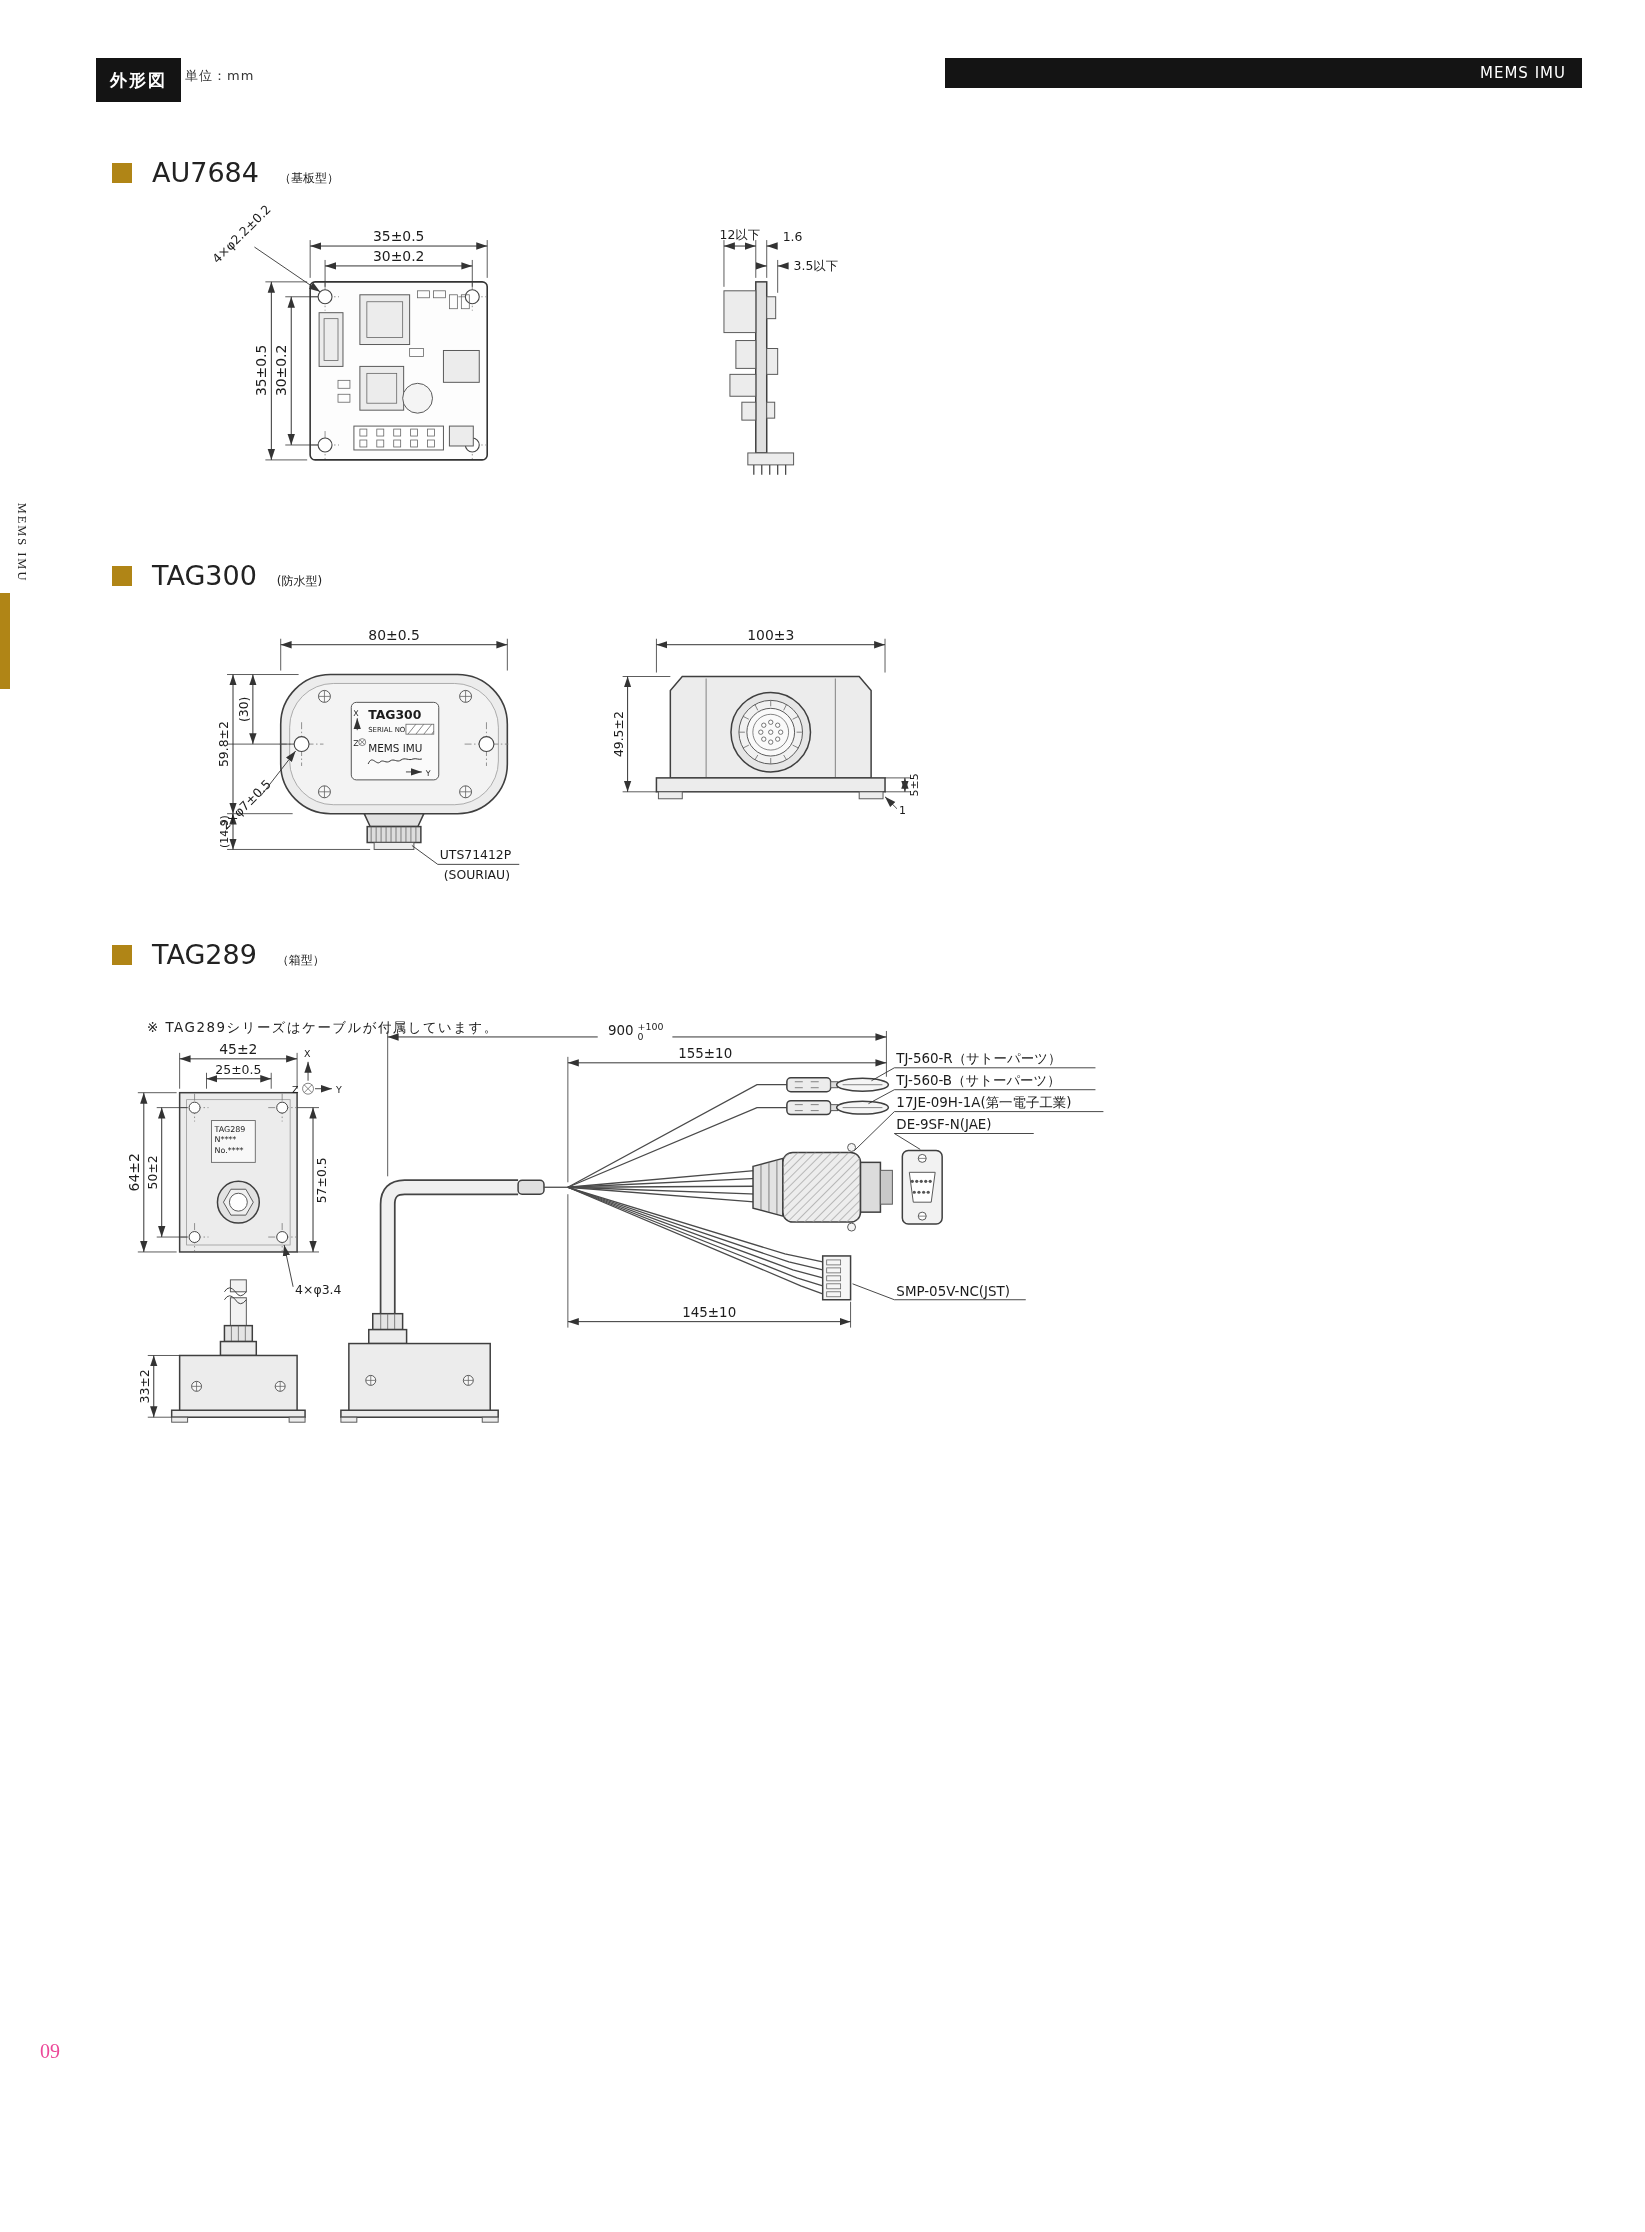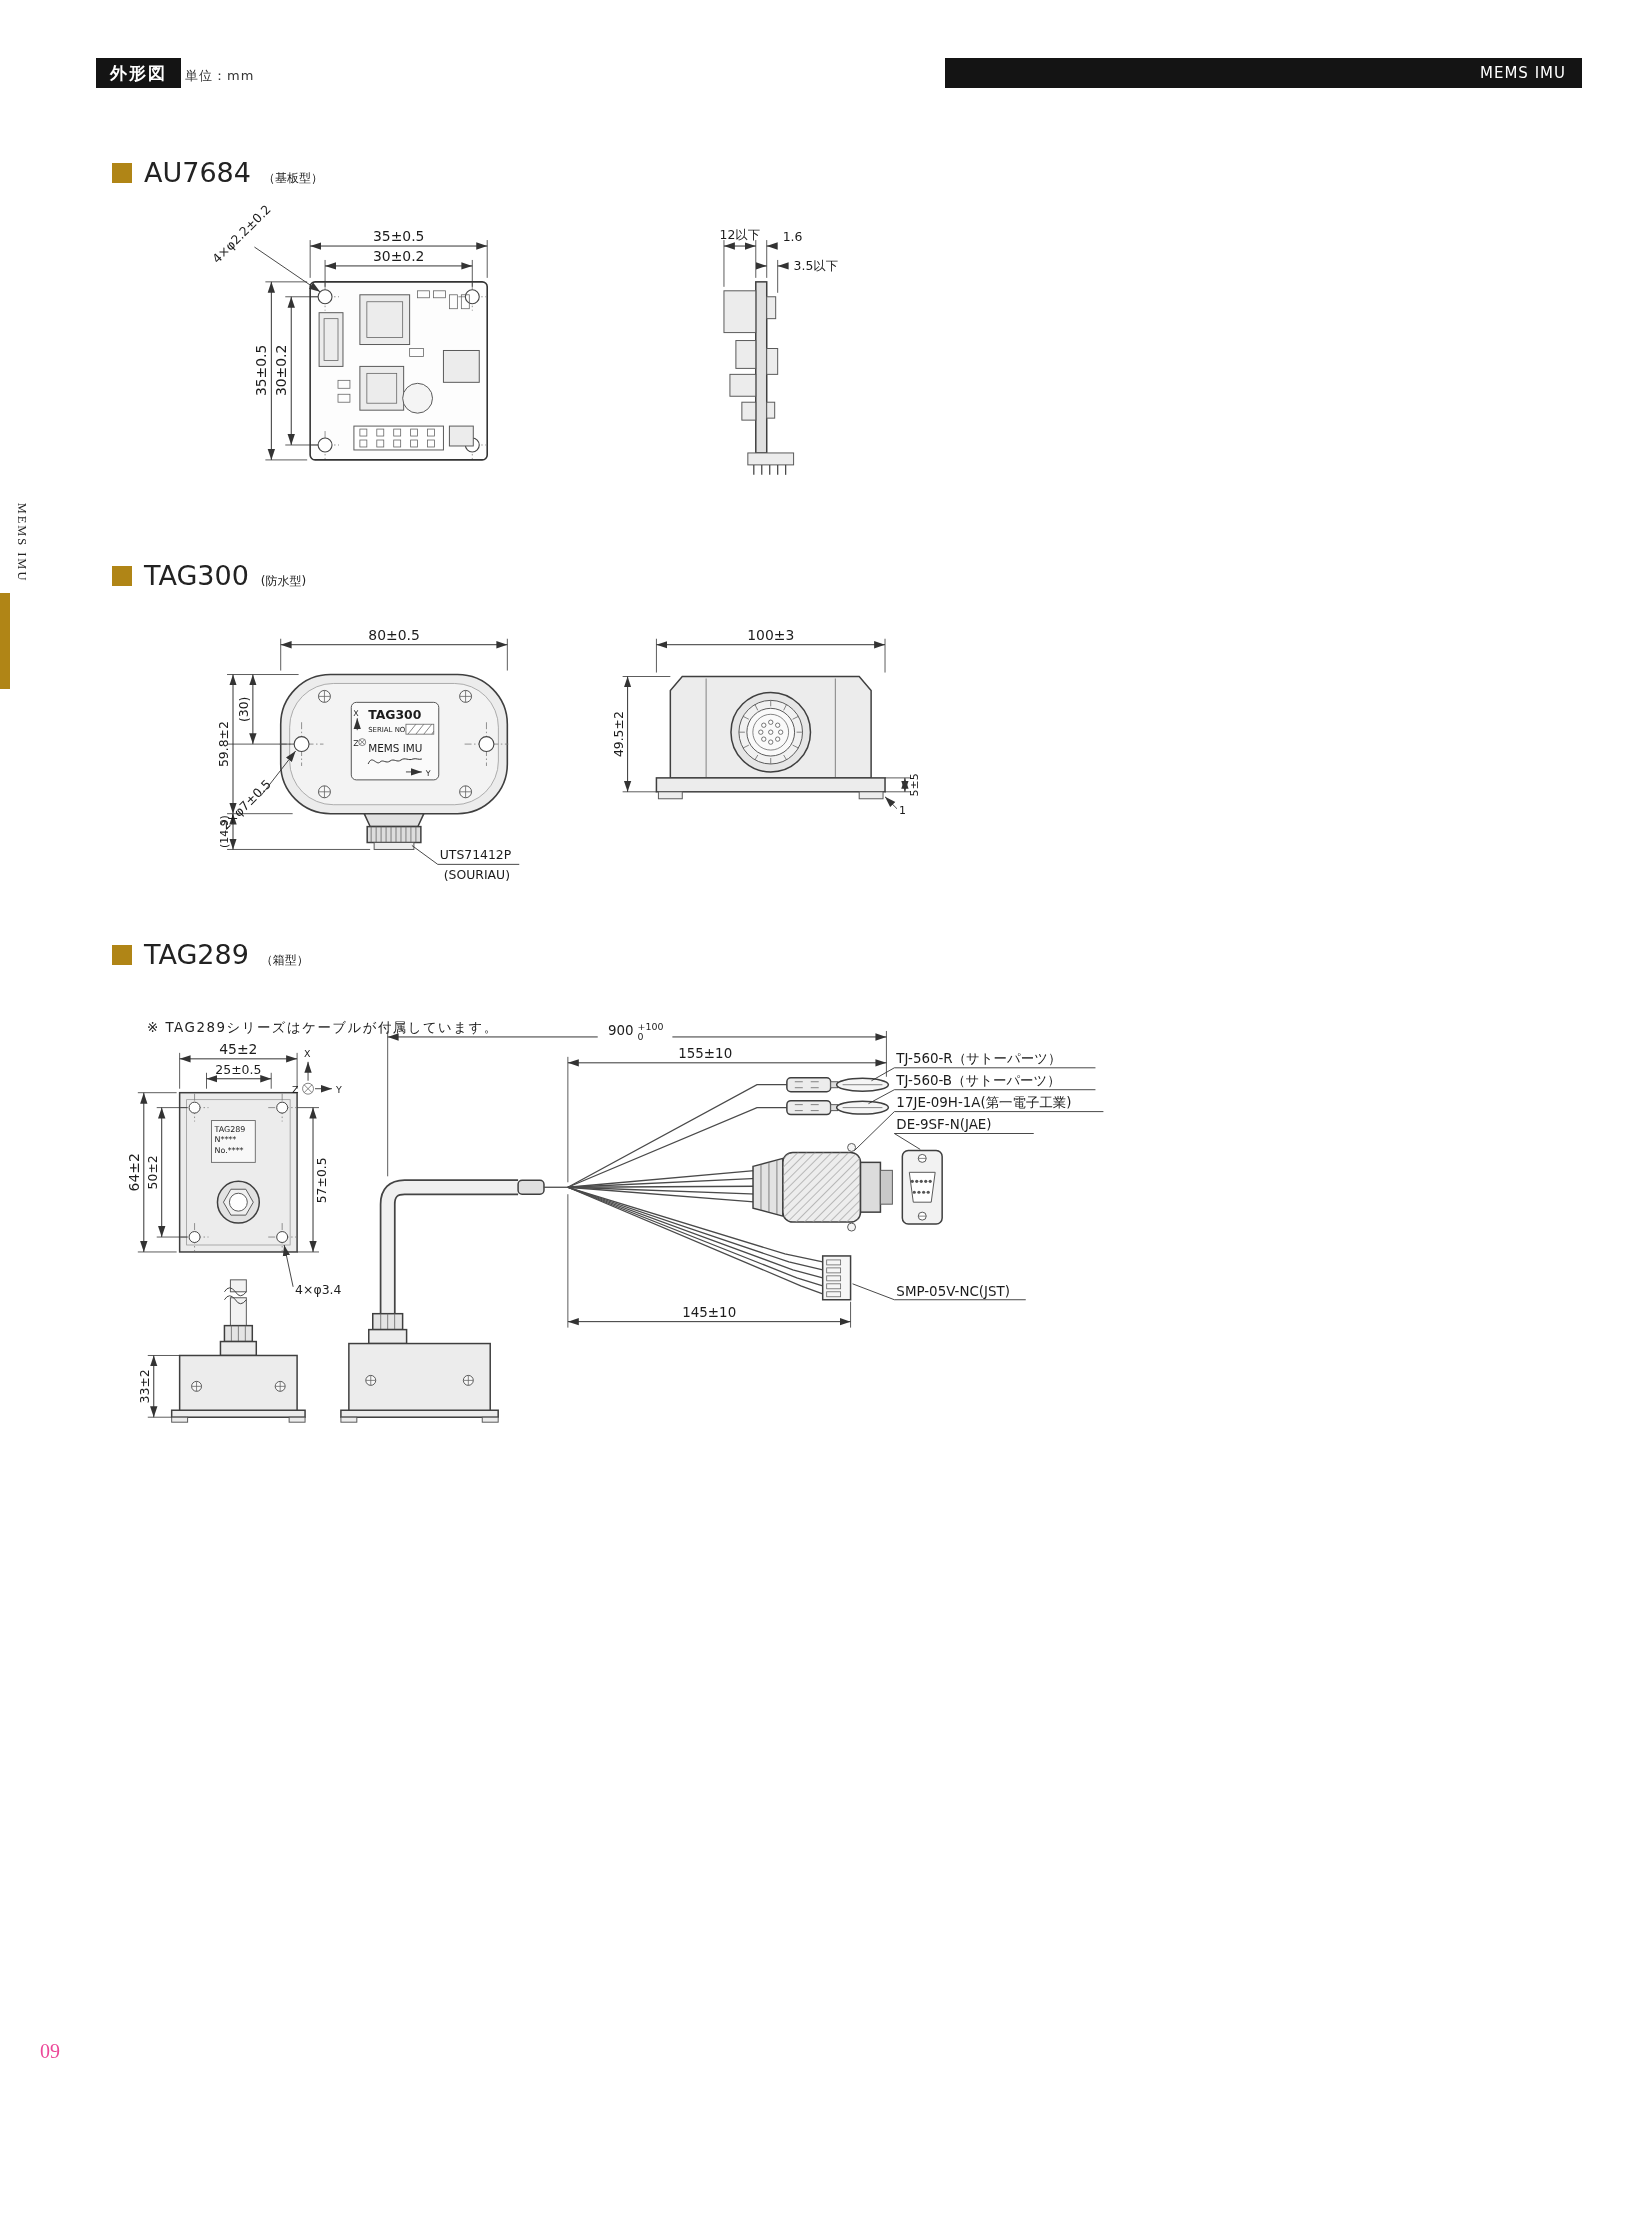--- a/index.html
+++ b/index.html
@@ -1,30 +1,30 @@
 <!DOCTYPE html>
 <html><head>
 <meta charset="utf-8">
 <style>
   html,body{margin:0;padding:0;background:#ffffff;}
   .page{position:relative;width:1646px;height:2233px;background:#ffffff;overflow:hidden;
         font-family:"DejaVu Sans","Liberation Sans",sans-serif;color:#1c1c1c;}
   
-  .hdr-box{position:absolute;left:96px;top:58px;height:30px;background:#141414;color:#fff;
+  .hdr-box{position:absolute;left:96px;top:58px;height:44px;background:#141414;color:#fff;
            display:flex;align-items:center;padding:0 14px;font-size:17px;font-weight:bold;letter-spacing:2px;}
   .hdr-unit{position:absolute;left:185px;top:67px;font-size:13px;color:#333;letter-spacing:1px;}
   .hdr-right{position:absolute;left:945px;top:58px;width:605px;height:30px;background:#141414;color:#fff;
              display:flex;align-items:center;justify-content:flex-end;padding:0 16px;font-size:15px;letter-spacing:1px;}
   
   .side-label{position:absolute;left:-24px;top:535px;width:90px;transform:rotate(90deg);
               font-family:"Liberation Serif","DejaVu Serif",serif;font-size:12.4px;letter-spacing:2px;
               color:#222;text-align:center;}
   .side-bar{position:absolute;left:0;top:593px;width:10px;height:96px;background:#b08516;}
   
-  .section-h{position:absolute;left:112px;display:flex;align-items:baseline;gap:12px;}
+  .section-h{position:absolute;left:112px;display:flex;align-items:baseline;gap:20px;}
   .bullet{width:20px;height:20px;background:#b08516;align-self:center;}
   .sec-title{font-size:27px;color:#222;}
   .sec-sub{font-size:12px;color:#222;}
   .note{position:absolute;left:147px;top:979px;font-size:13.4px;color:#222;letter-spacing:1.5px;margin-top:40px;}
   .page-num{position:absolute;left:40px;top:2040px;font-family:"Liberation Serif","DejaVu Serif",serif;
             font-size:20px;color:#ec4899;}
   
   svg{position:absolute;overflow:visible;}
   svg text{font-family:"DejaVu Sans","Liberation Sans",sans-serif;font-size:14px;fill:#1c1c1c;}
   .t7{font-size:7px;} .t8{font-size:8px;} .t9{font-size:9.5px;} .t10{font-size:10.5px;}

